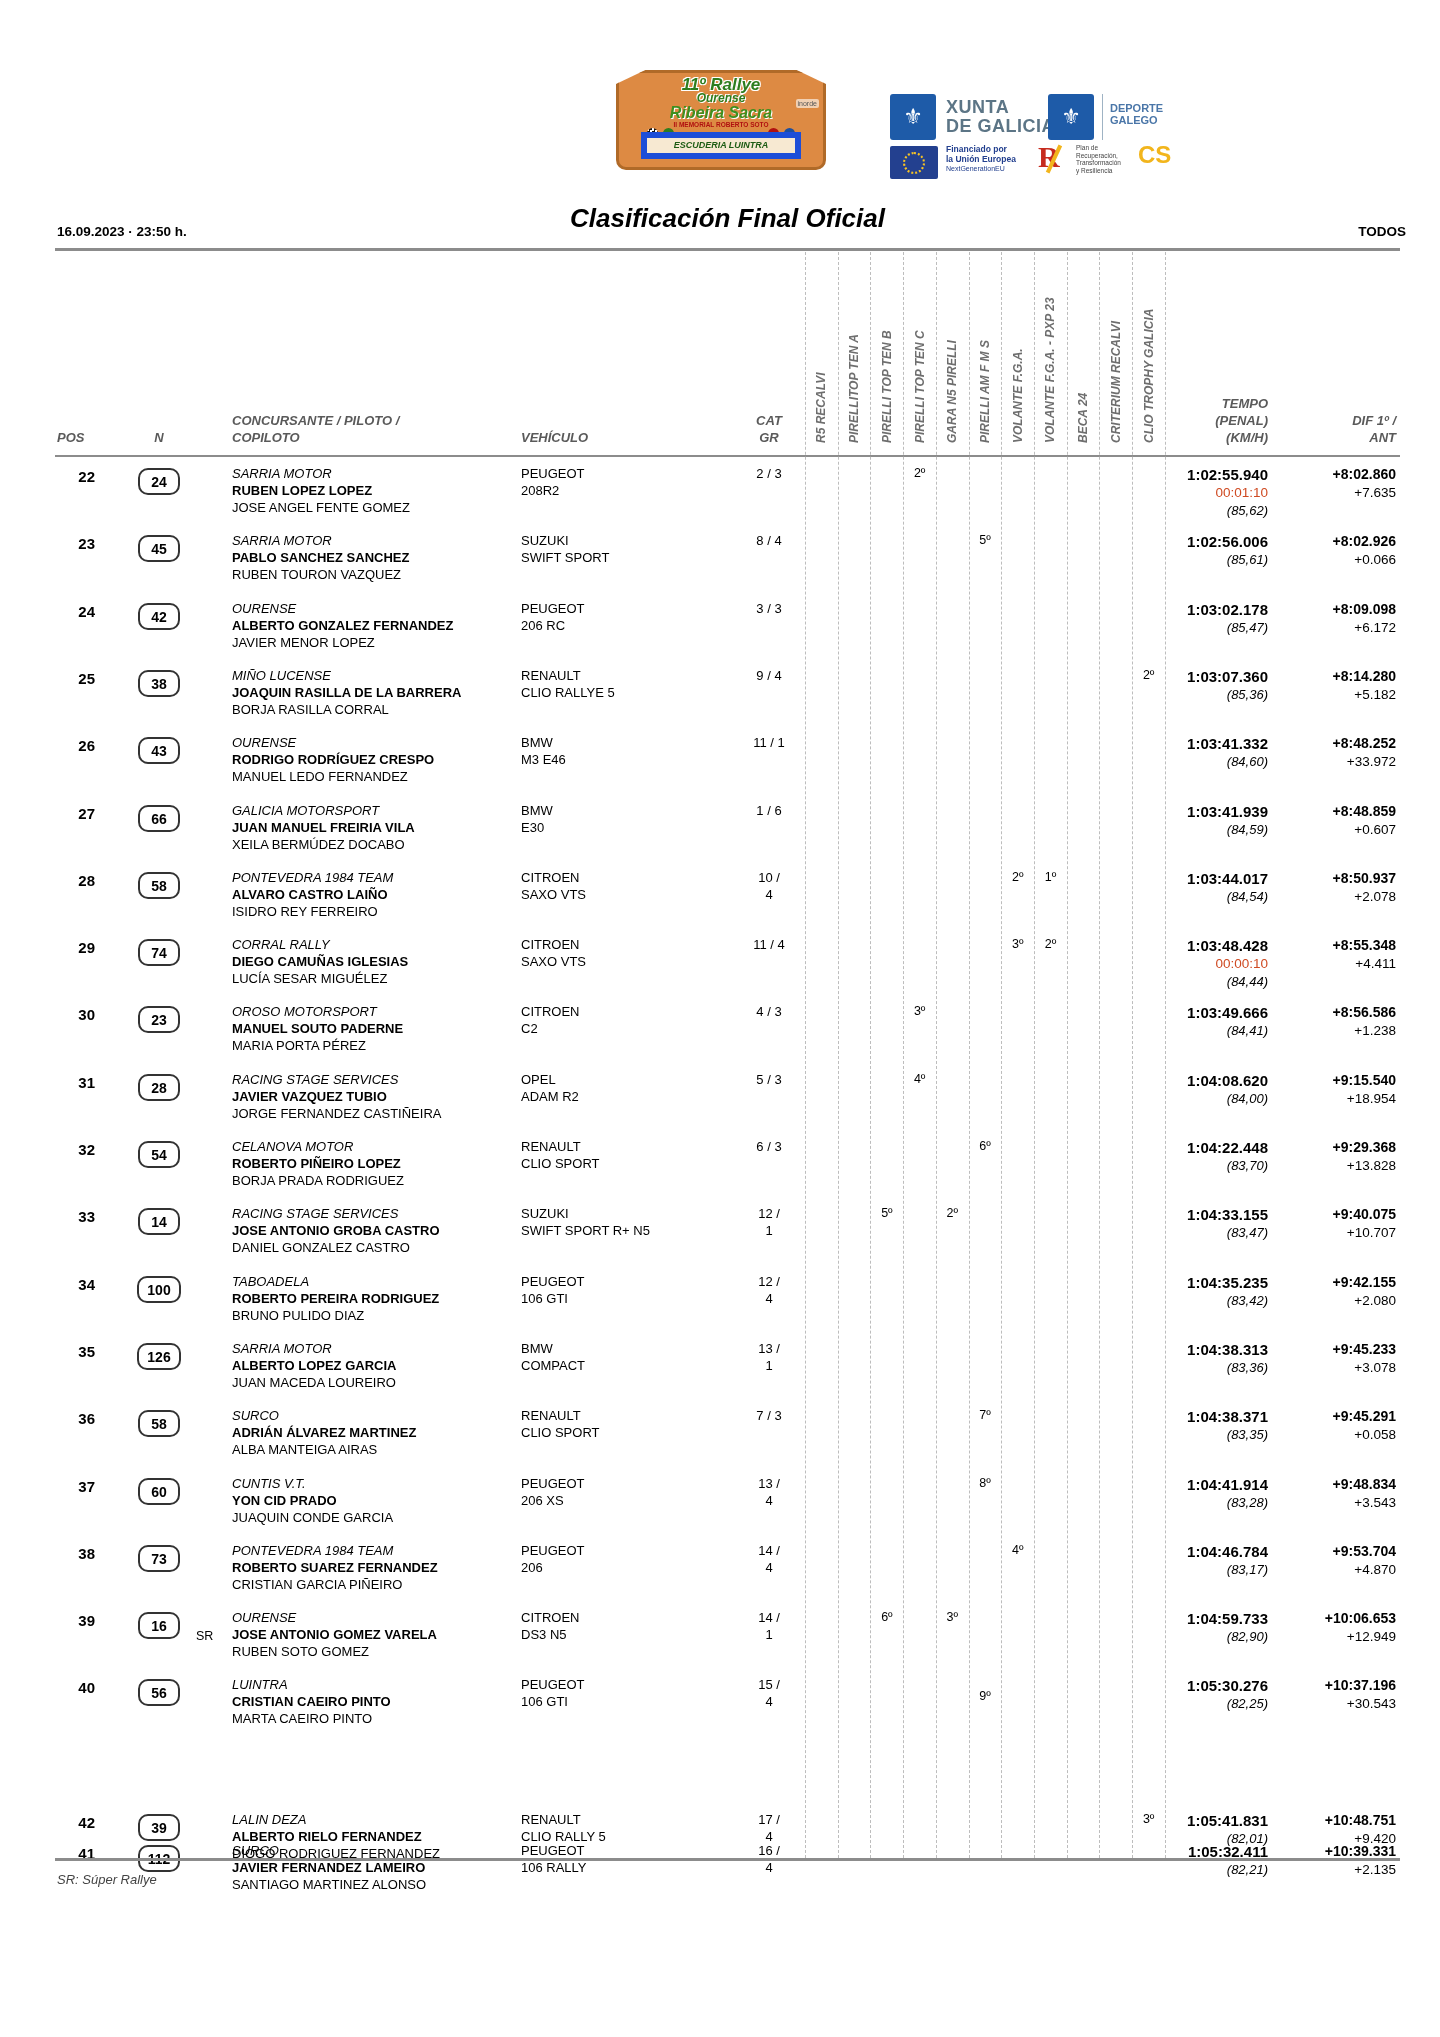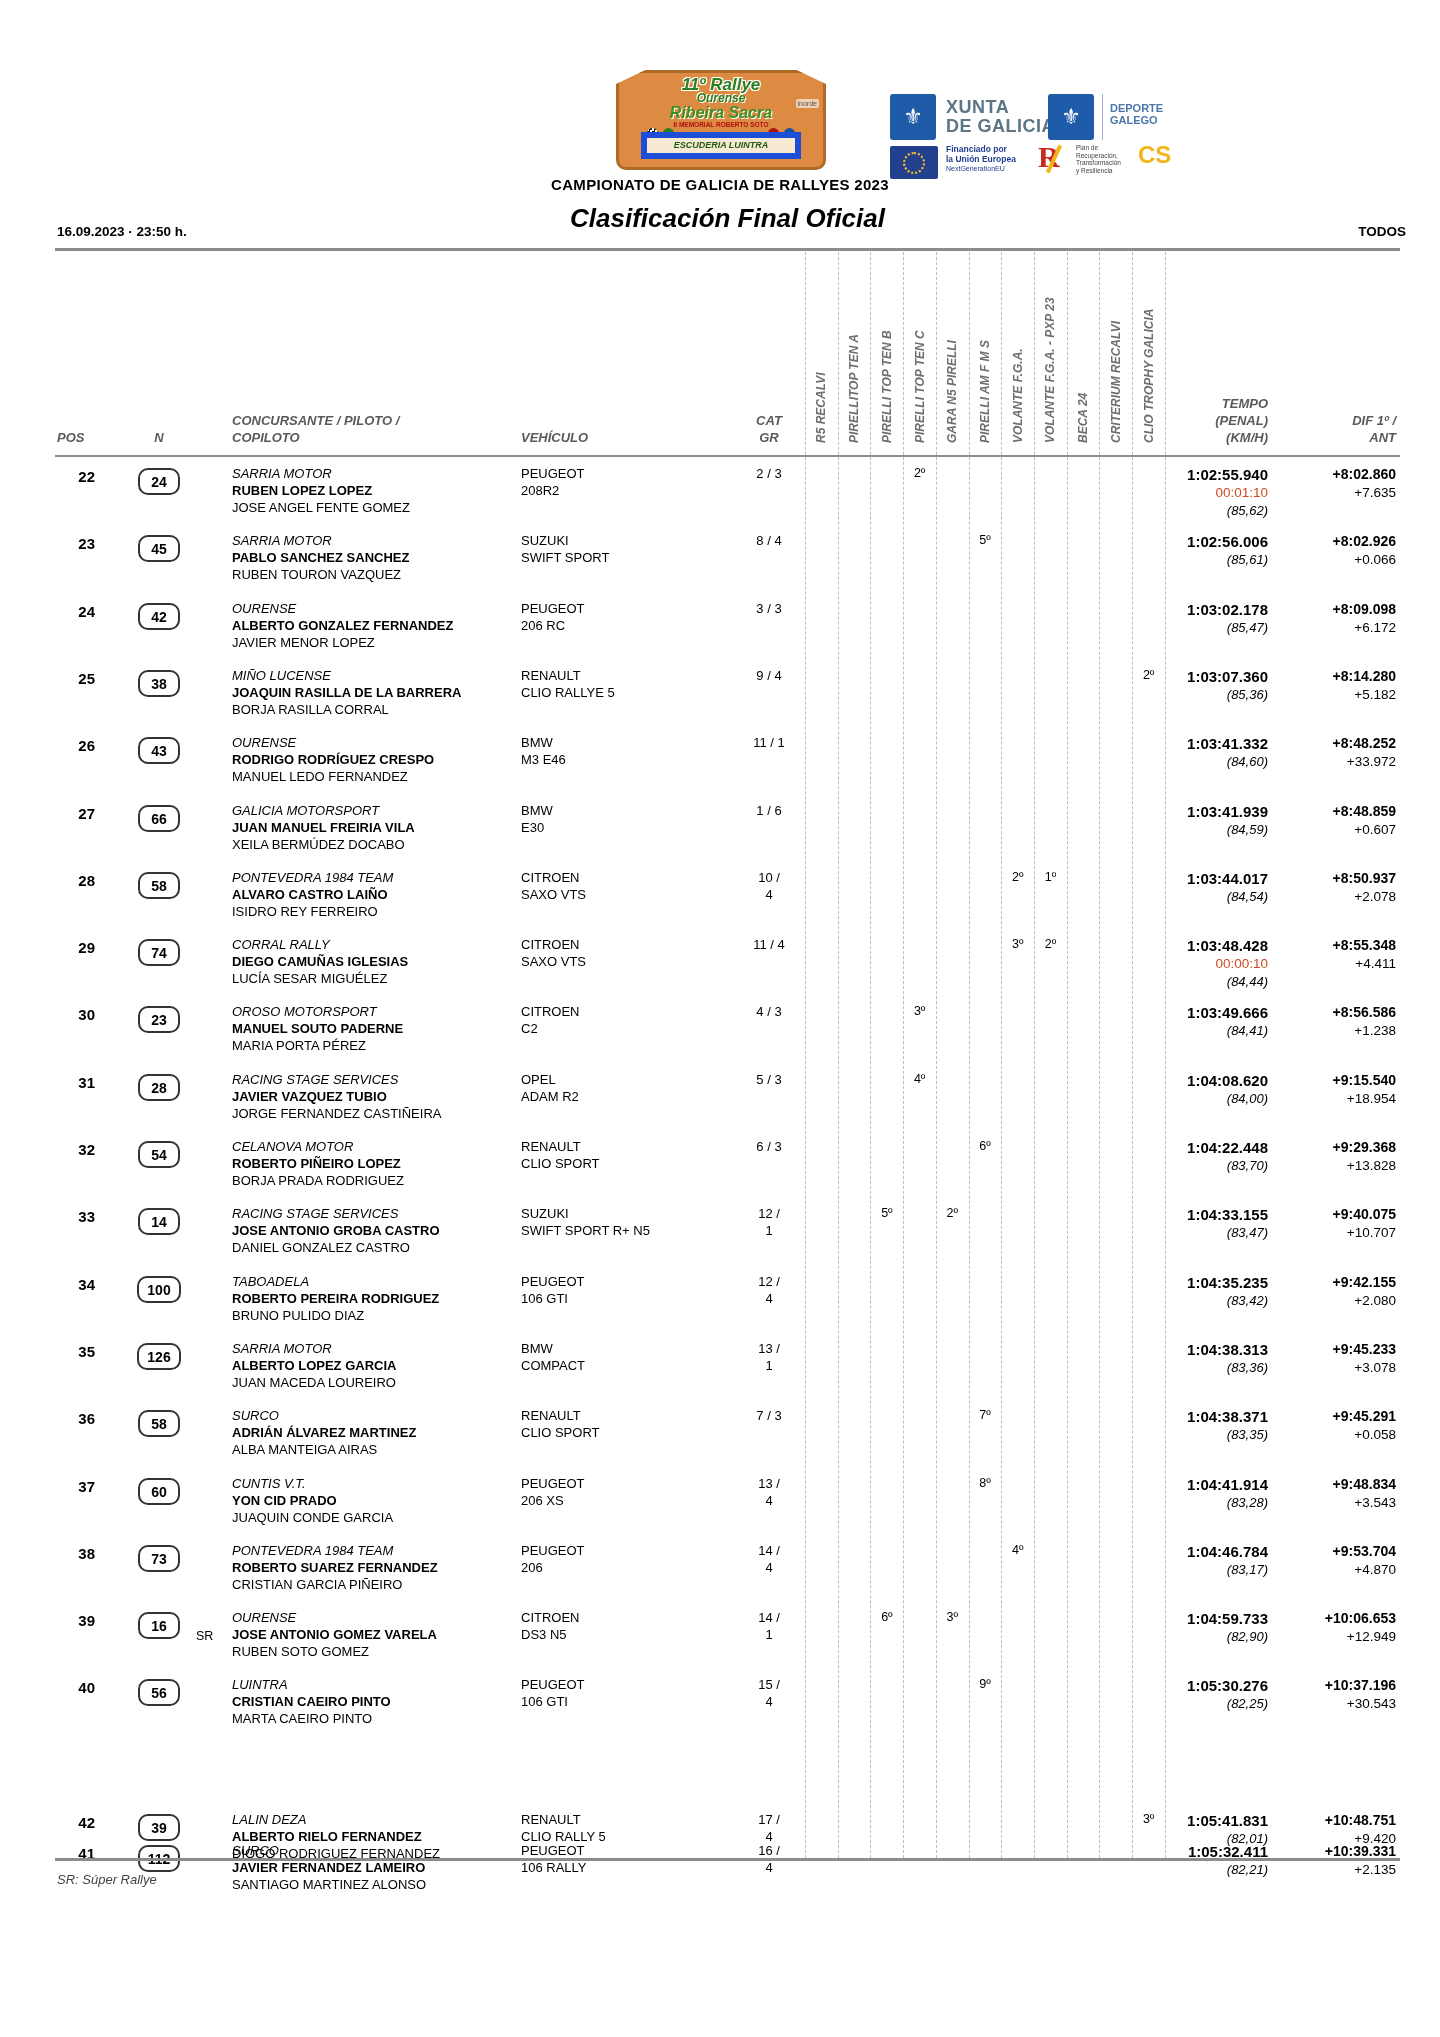--- a/index.html
+++ b/index.html
@@ -132,21 +132,20 @@
     </div>
     <div class="abs" style="left:186px;top:54px;">
       <div class="plantxt">Plan de</div>
       <div class="plantxt">Recuperación,</div>
       <div class="plantxt">Transformación</div>
       <div class="plantxt">y Resiliencia</div>
     </div>
     <div class="abs cslogo" style="left:248px;top:52px;"><span>CS</span></div>
   </div>
 
-  <div class="champ">CAMPIONATO DE GALICIA DE RALLYES 2023</div>
 
   <div class="datetime">16.09.2023 · 23:50 h.</div>
   <div class="title">Clasificación Final Oficial</div>
   <div class="todos">TODOS</div>
   <div class="rule" style="top:248px;"></div>
 
   <div class="th" style="left:57px;top:430px;">POS</div>
   <div class="th" style="left:128px;width:62px;top:430px;text-align:center;">N</div>
   <div class="th" style="left:232px;top:413px;">CONCURSANTE / PILOTO /</div>
   <div class="th" style="left:232px;top:430px;">COPILOTO</div>
@@ -585,21 +584,21 @@
     </div>
 
     <div class="team">LUINTRA</div>
     <div class="driver">CRISTIAN CAEIRO PINTO</div>
     <div class="codriver">MARTA CAEIRO PINTO</div>
     <div class="make">PEUGEOT</div>
     <div class="model">106 GTI</div>
     <div class="cat1">15 /</div>
     <div class="cat2">4</div>
     <div class="markers">
-          <span class="marker" style="left: 968.6px;">9º</span>
+          <span class="marker" style="left: 968.6px; margin-top: 12px;">9º</span>
         </div>
     <div class="time">1:05:30.276</div>
 
     <div class="speed">(82,25)</div>
     <div class="dif1">+10:37.196</div>
     <div class="dif2">+30.543</div>
   </div>
       <div class="row" style="top: 1843px;">
     <div class="pos">41</div>
     <div class="numwrap">

